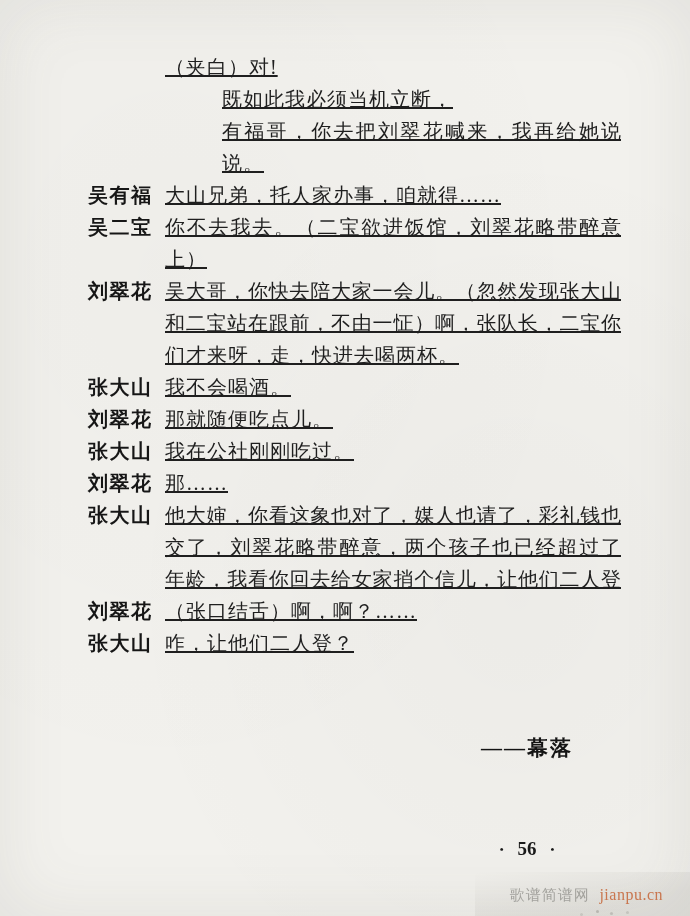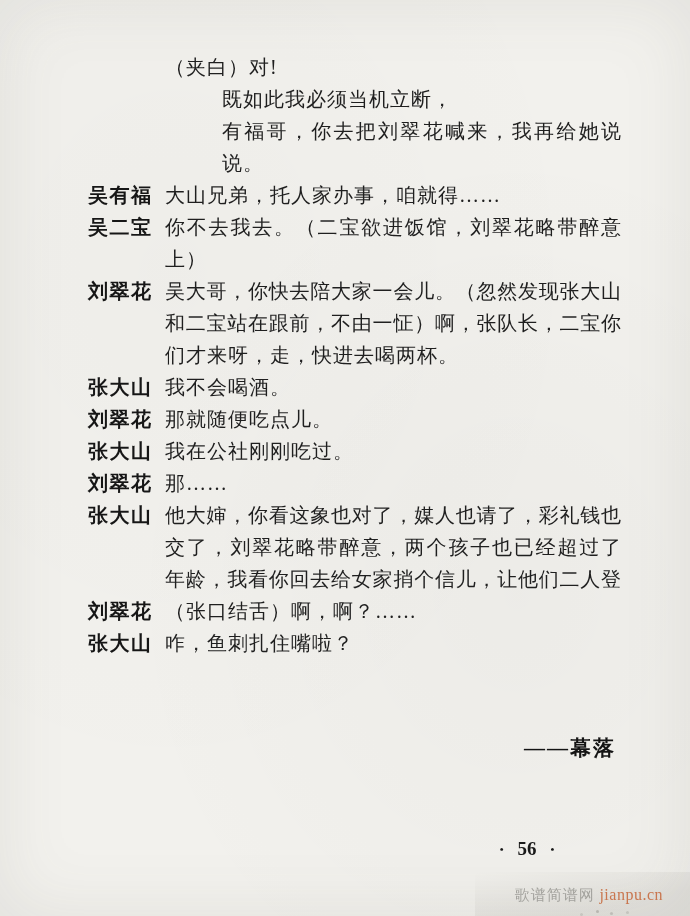--- a/index.html
+++ b/index.html
@@ -17,20 +17,21 @@
     box-shadow: inset 0 0 70px rgba(90,85,75,0.10);
     font-family: "Liberation Serif", "DejaVu Serif", serif;
     color: #1f1f1f;
   }
 
   .text-block {
     position: absolute;
     top: 51px;
     left: 0;
     width: 690px;
+    text-decoration: underline;
   }
 
   .entry { position: relative; }
 
   .speaker {
     position: absolute;
     left: 88px;
     top: 0;
     font-size: 20px;
     font-weight: 700;
@@ -58,21 +59,21 @@
   }
 
   .line.indent { margin-left: 57px; width: 399px; }
 
   .curtain {
     position: absolute;
     top: 733px;
     left: 0;
     width: 690px;
     box-sizing: border-box;
-    padding-right: 74px;
+    padding-right: 117px;
     text-align: right;
     font-size: 21px;
     font-weight: 700;
     letter-spacing: 2px;
     line-height: 30px;
     color: #141414;
   }
 
   .pageno {
     position: absolute;
@@ -100,21 +101,21 @@
   .watermark {
     position: absolute;
     top: 886px;
     right: 27px;
     font-size: 15px;
     letter-spacing: 1px;
     white-space: nowrap;
     line-height: 18px;
   }
   .wm-site { color: #a3a29d; }
-  .wm-url  { color: #c9764f; letter-spacing: 0.5px; font-size: 16px; }
+  .wm-url  { color: #c9764f; letter-spacing: 0.5px; margin-left: 5px; font-size: 16px; }
 
   .scan-smudge {
     position: absolute;
     left: 596px;
     top: 910px;
     width: 3px;
     height: 3px;
     border-radius: 50%;
     background: rgba(120,118,110,0.35);
     box-shadow: 14px 2px 0 rgba(120,118,110,0.28),
@@ -203,21 +204,21 @@
   <div class="entry">
     <span class="speaker">刘翠花</span>
     <div class="lines">
           <div class="line">（张口结舌）啊，啊？……</div>
         </div>
   </div>
 
   <div class="entry">
     <span class="speaker">张大山</span>
     <div class="lines">
-          <div class="line">咋，鱼刺扎住嘴啦？</div>
+          <div class="line">咋，让他们二人登？</div>
         </div>
   </div>
 </div>
 
   <div class="curtain">——幕落</div>
 
   <div class="pageno">
     <span class="dot">•</span>
     <span class="num">56</span>
     <span class="dot">•</span>

